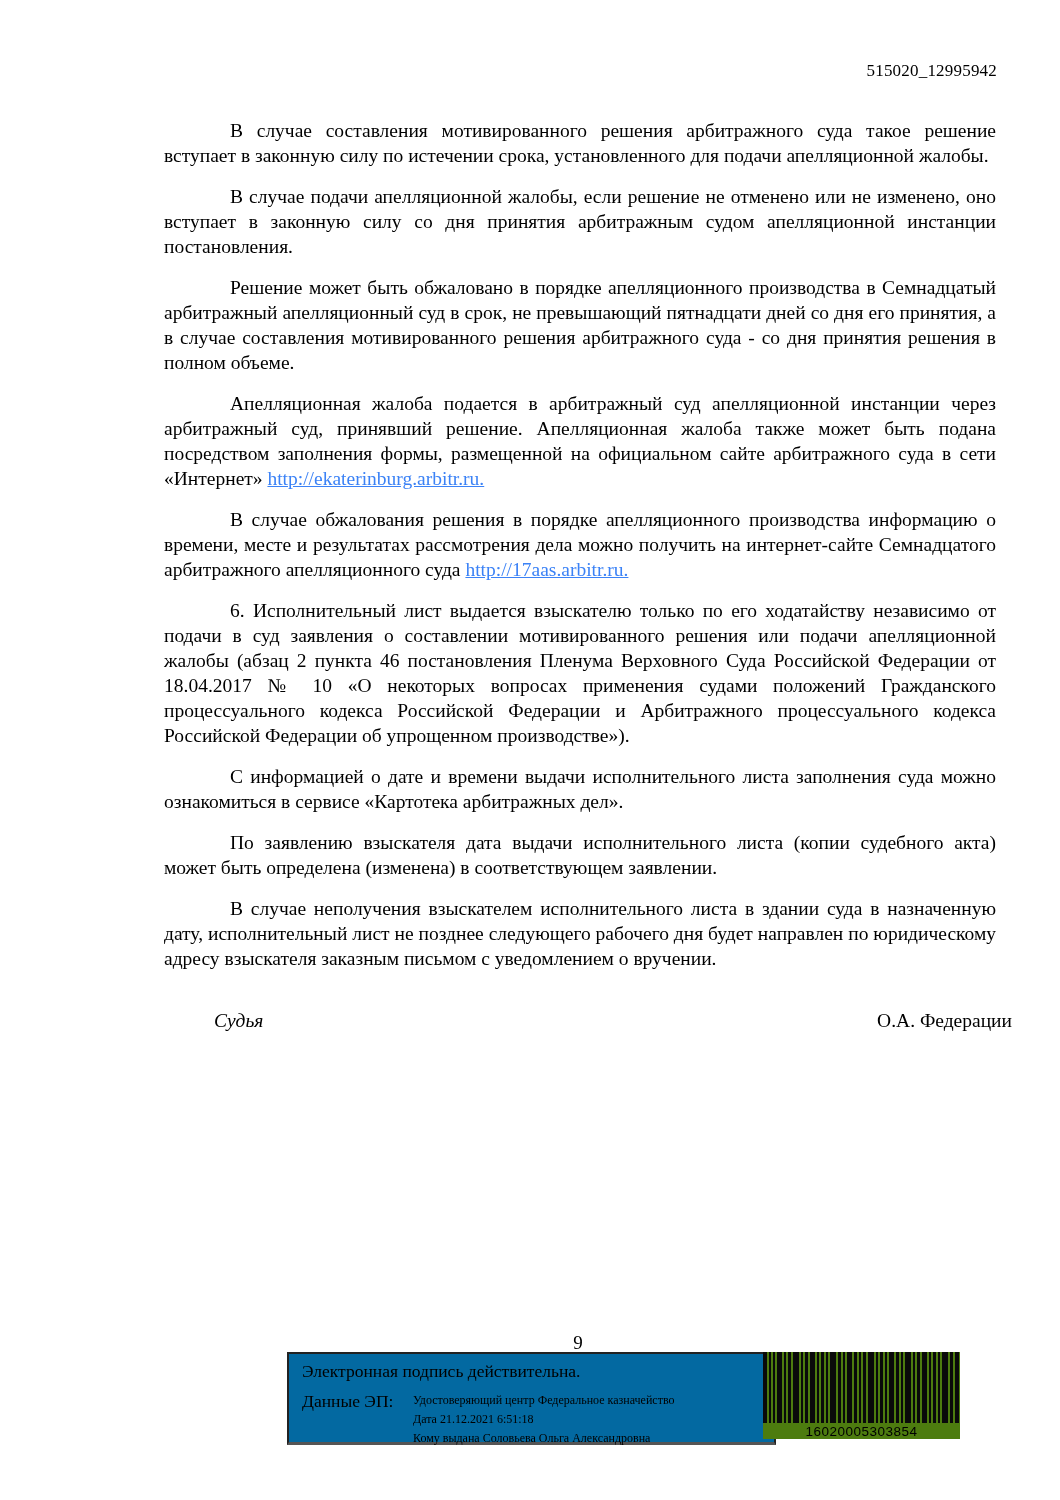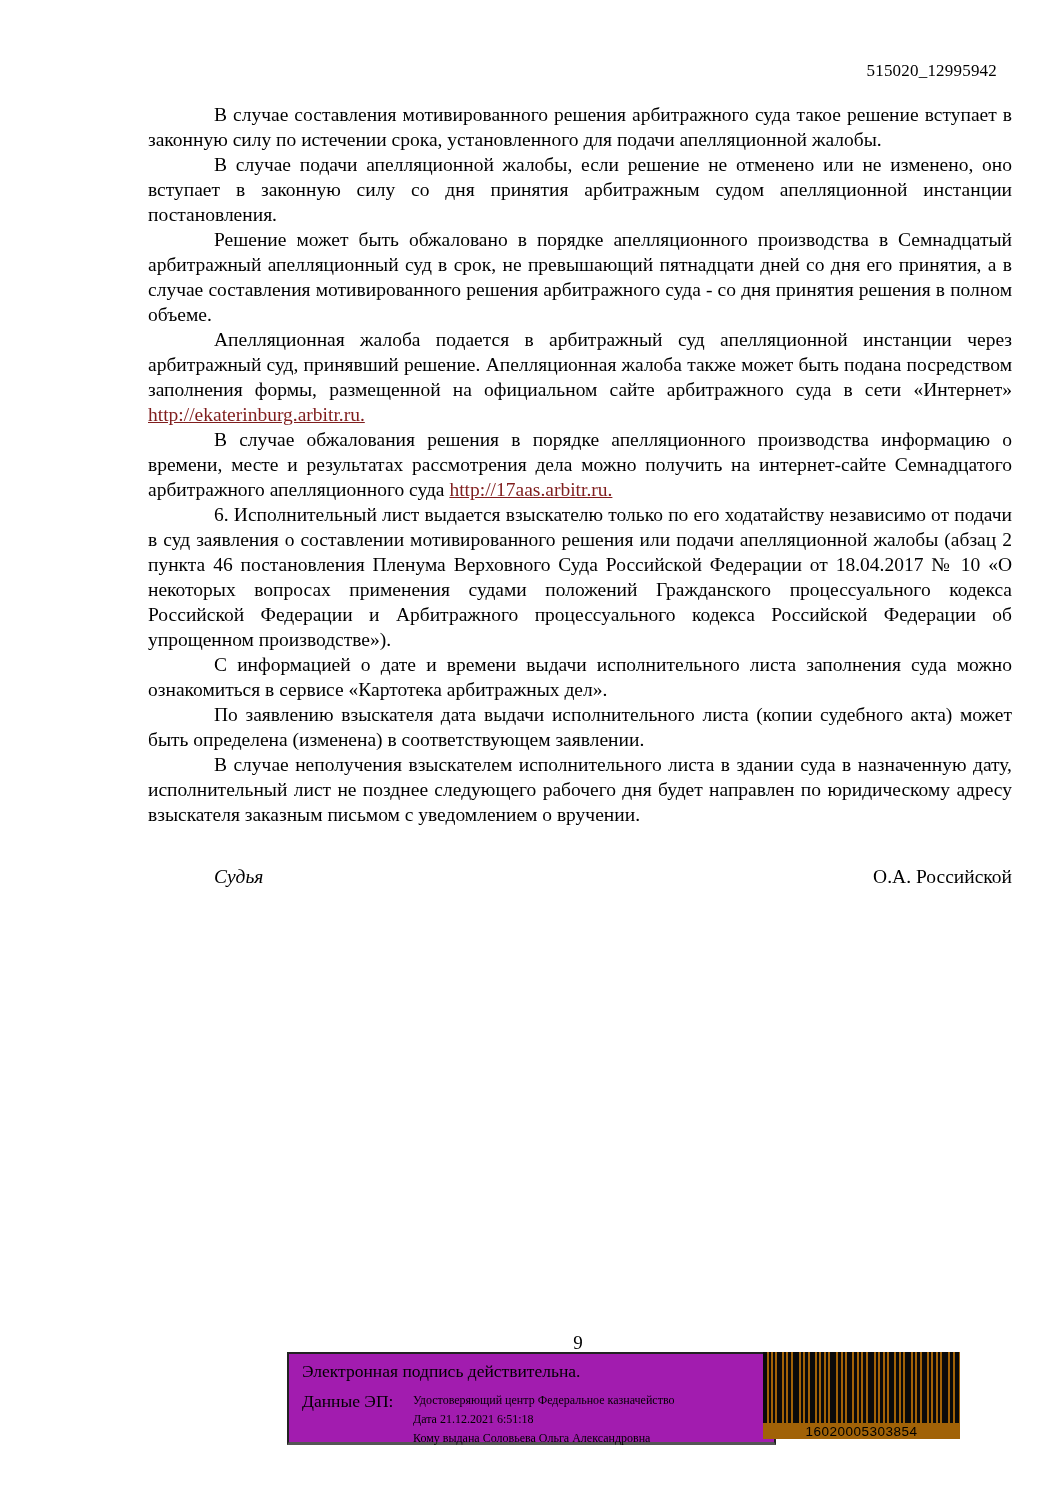--- a/index.html
+++ b/index.html
@@ -15,50 +15,50 @@
   .doc-id {
     position:absolute; top:61px; left:0; width:997px;
     text-align:right;
     font-size:17px; letter-spacing:0.2px;
   }
   .body-text {
     position:absolute; top:102px; left:148px; width:864px;
     font-size:19.5px; line-height:25px;
     text-align:justify;
   }
-  .para { margin:0; text-indent:66px; }
-  .doc-link { color:#7f1d1d; text-decoration:underline; cursor:pointer; }
+  .para { margin:16px; text-indent:66px; }
+  .doc-link { color:#3b82f6; text-decoration:underline; cursor:pointer; }
   .signoff {
     display:flex; justify-content:space-between;
     margin-top:37px;
   }
   .judge-label { margin-left:66px;font-style:italic; }
   .page-number {
     position:absolute; top:1332px; left:558px; width:40px;
     text-align:center; font-size:19px;
   }
   .stamp-box {
     position:absolute; left:287px; top:1352px;
     width:489px; height:93px;
     box-sizing:border-box;
     border:2px solid #222222;
     border-bottom:3px solid #555555;
-    background:#a21caf;
+    background:#0369a1;
   }
   .stamp-line1 {
     font-size:17.5px;
     margin:7px 0 9px 13px;
     white-space:nowrap;
   }
   .stamp-row { display:flex; margin-left:13px; }
   .stamp-label { font-size:17.5px; width:103px; flex:none; }
   .stamp-details { font-size:12px; line-height:19px; margin-left:8px; white-space:nowrap; }
   .barcode-wrap {
     position:absolute; left:763px; top:1352px; width:197px;
-    background:#a16207;
+    background:#4d7c0f;
   }
   .barcode-svg { display:block; width:197px; height:71px; }
   .barcode-number {
     text-align:center;
     font-family:"Liberation Sans","DejaVu Sans",sans-serif;
     font-size:13.5px; letter-spacing:0.5px;
     margin-top:1px;
   }
 </style>
 </head>
@@ -74,21 +74,21 @@
     <p class="para"><span>Решение может быть обжаловано в порядке апелляционного производства в Семнадцатый арбитражный апелляционный суд в срок, не превышающий пятнадцати дней со дня его принятия, а в случае составления мотивированного решения арбитражного суда - со дня принятия решения в полном объеме.</span></p>
     <p class="para"><span>Апелляционная жалоба подается в арбитражный суд апелляционной инстанции через арбитражный суд, принявший решение. Апелляционная жалоба также может быть подана посредством заполнения формы, размещенной на официальном сайте арбитражного суда в сети «Интернет» </span><a class="doc-link">http://ekaterinburg.arbitr.ru.</a><span></span></p>
     <p class="para"><span>В случае обжалования решения в порядке апелляционного производства информацию о времени, месте и результатах рассмотрения дела можно получить на интернет-сайте Семнадцатого арбитражного апелляционного суда </span><a class="doc-link">http://17aas.arbitr.ru.</a><span></span></p>
     <p class="para"><span>6. Исполнительный лист выдается взыскателю только по его ходатайству независимо от подачи в суд заявления о составлении мотивированного решения или подачи апелляционной жалобы (абзац 2 пункта 46 постановления Пленума Верховного Суда Российской Федерации  от 18.04.2017 № 10 «О некоторых вопросах применения судами положений Гражданского процессуального кодекса Российской Федерации и Арбитражного процессуального кодекса Российской Федерации об упрощенном производстве»).</span></p>
     <p class="para"><span>С информацией о дате и времени выдачи исполнительного листа заполнения суда можно ознакомиться в сервисе «Картотека арбитражных дел».</span></p>
     <p class="para"><span>По заявлению взыскателя дата выдачи исполнительного листа (копии судебного акта) может быть определена (изменена) в соответствующем заявлении.</span></p>
     <p class="para"><span>В случае неполучения  взыскателем исполнительного листа в здании суда в назначенную дату, исполнительный лист не позднее следующего рабочего дня будет направлен по юридическому адресу взыскателя заказным письмом с уведомлением о вручении.</span></p>
 
     <div class="signoff">
       <span class="judge-label">Судья</span>
-      <span class="judge-name">О.А. Российской</span>
+      <span class="judge-name">О.А. Федерации</span>
     </div>
   </div>
 
   <div class="page-number">9</div>
 
   <div class="stamp-box">
     <div class="stamp-line1">Электронная подпись действительна.</div>
     <div class="stamp-row">
       <div class="stamp-label">Данные ЭП:</div>
       <div class="stamp-details">

